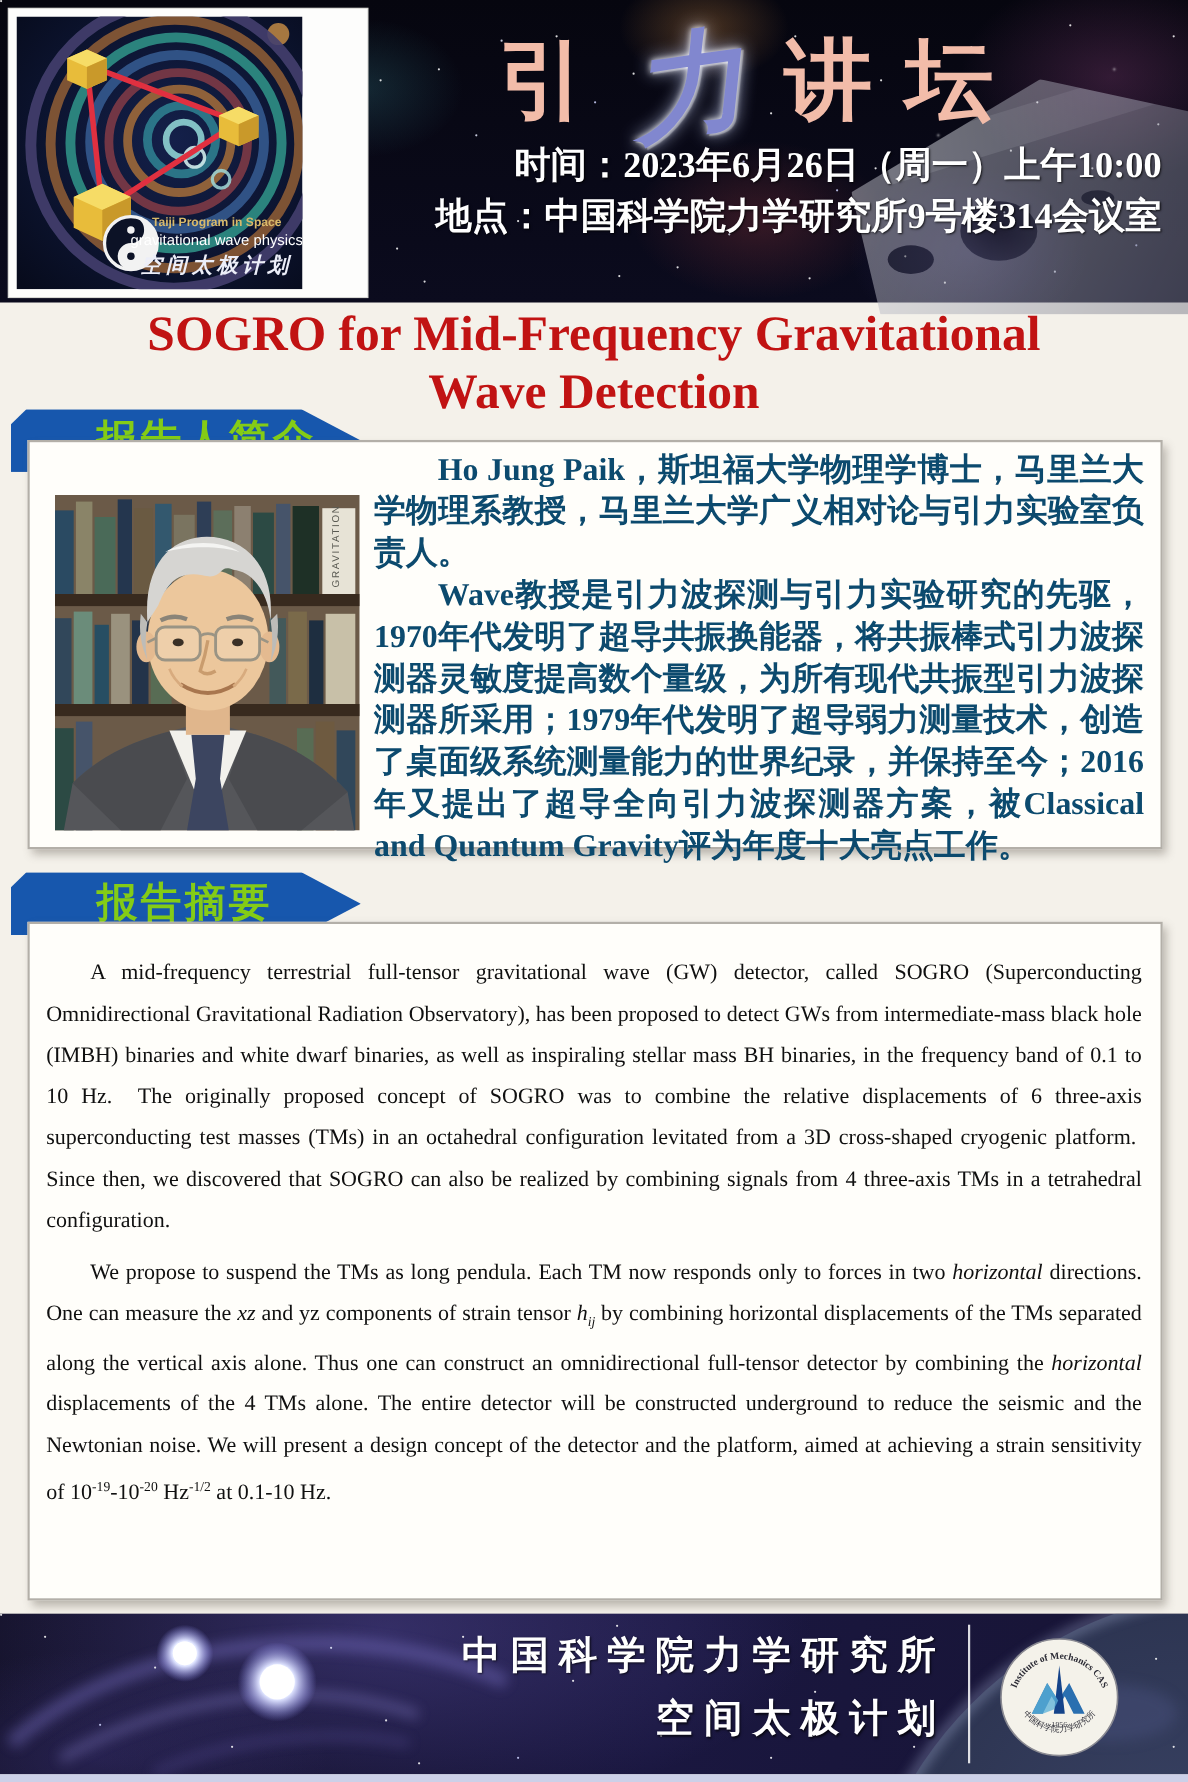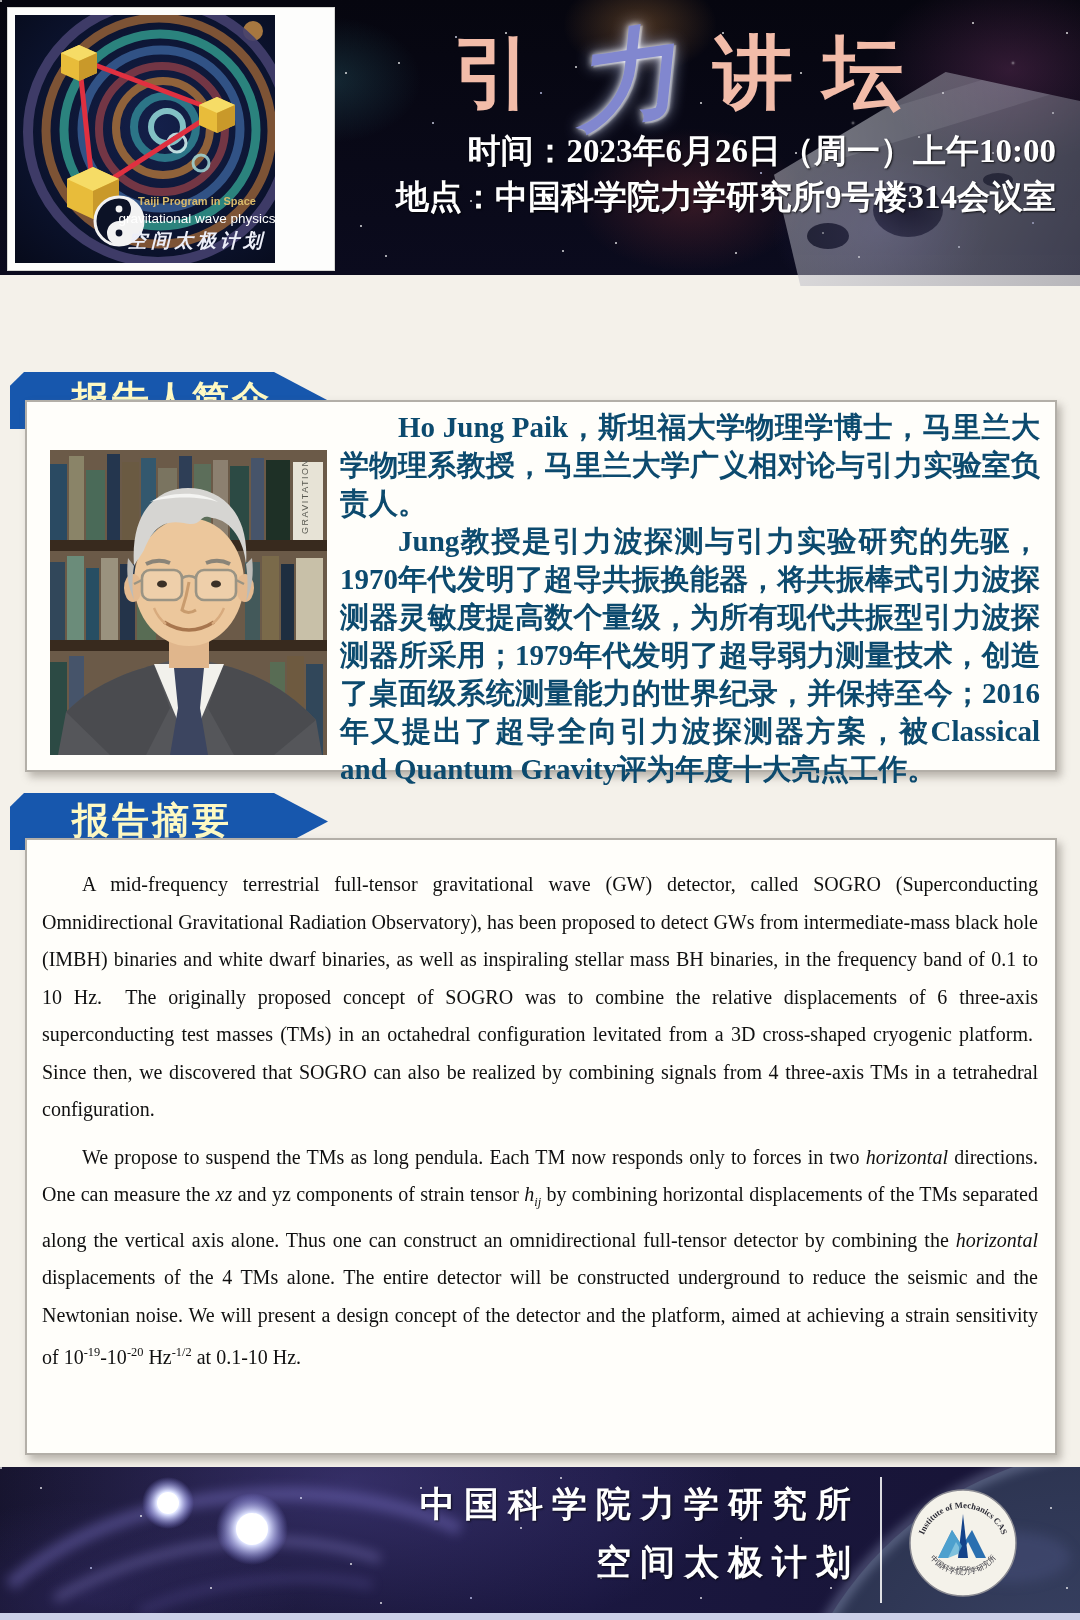--- a/index.html
+++ b/index.html
@@ -53,21 +53,21 @@
     text-shadow:1px 1px 2px rgba(0,0,0,.8);white-space:nowrap;}
 
   
   .talk-title{position:absolute;left:0;top:277px;width:1080px;text-align:center;color:#c11313;
     font-family:"Liberation Serif",serif;font-weight:700;font-size:45px;line-height:53px;}
 
   
   .banner{position:absolute;left:10px;width:318px;height:57px;background:#1757ad;
     clip-path:polygon(0 24%,14px 0,264px 0,318px 50%,264px 100%,0 100%);
     filter:drop-shadow(2px 3px 2px rgba(0,0,0,.28));}
-  .banner .lbl{display:block;padding-left:62px;line-height:56px;color:#fef9c3;font-weight:700;
+  .banner .lbl{display:block;padding-left:78px;line-height:56px;color:#84cc16;font-weight:700;
     font-size:37px;letter-spacing:3px;font-family:"Liberation Sans",sans-serif;white-space:nowrap;}
   .banner1{top:372px;}
   .banner2{top:793px;}
 
   
   .cbox{position:absolute;left:25px;width:1028px;background:#fffefa;border:2px solid #b3afa8;
     box-shadow:4px 5px 8px rgba(110,105,95,.45);}
   .speaker-box{top:400px;height:368px;}
   .abstract-box{top:838px;height:613px;}
 
@@ -169,20 +169,22 @@
           <circle cx="104" cy="218" r="3.4" fill="#0c1226"></circle>
         </g>
         <text x="182" y="190" font-size="11" fill="#d8b96a" text-anchor="middle" font-family="Liberation Sans, sans-serif" font-weight="700">Taiji Program in Space</text>
         <text x="182" y="208" font-size="13.5" fill="#ffffff" text-anchor="middle" font-family="Liberation Sans, sans-serif">gravitational wave physics</text>
         <text x="182" y="232" font-size="19" fill="#eceef8" text-anchor="middle" font-style="italic" letter-spacing="4" font-family="Liberation Serif, serif" font-weight="700">空间太极计划</text>
       </svg>
     </div>
   </div>
 
   <div class="talk-title">
+    <div>SOGRO for Mid-Frequency Gravitational</div>
+    <div>Wave Detection</div>
   </div>
 
   <div class="banner banner1">
     <span class="lbl">报告人简介</span>
   </div>
   <div class="cbox speaker-box"></div>
 
   <div class="speaker-photo">
     <svg width="277" height="305" viewBox="0 0 277 305">
       <rect width="277" height="305" fill="#6b5a48"></rect>
@@ -248,21 +250,21 @@
         <ellipse cx="166" cy="134" rx="5" ry="3.6" fill="#3a3026"></ellipse>
         <path d="M139,132 C137,144 134,154 132,160 q6,5 14,0" stroke="#c99c6e" stroke-width="3" fill="none"></path>
         <path d="M114,172 Q139,188 164,172" stroke="#a8764e" stroke-width="3.4" fill="none"></path>
         <path d="M104,158 q4,10 12,16 M174,158 q-4,10 -12,16" stroke="#d8ab7e" stroke-width="2.4" fill="none"></path>
       </g>
     </svg>
   </div>
 
   <div class="bio">
     <p><span class="latin">Ho Jung Paik</span>，斯坦福大学物理学博士，马里兰大学物理系教授，马里兰大学广义相对论与引力实验室负责人。</p>
-    <p><span class="latin">Jung</span>教授是引力波探测与引力实验研究的先驱，<span class="latin">1970</span>年代发明了超导共振换能器，将共振棒式引力波探测器灵敏度提高数个量级，为所有现代共振型引力波探测器所采用；<span class="latin">1979</span>年代发明了超导弱力测量技术，创造了桌面级系统测量能力的世界纪录，并保持至今；<span class="latin">2016</span>年又提出了超导全向引力波探测器方案，被<span class="latin">Classical and Quantum Gravity</span>评为年度十大亮点工作。</p>
+    <p><span class="latin">Wave</span>教授是引力波探测与引力实验研究的先驱，<span class="latin">1970</span>年代发明了超导共振换能器，将共振棒式引力波探测器灵敏度提高数个量级，为所有现代共振型引力波探测器所采用；<span class="latin">1979</span>年代发明了超导弱力测量技术，创造了桌面级系统测量能力的世界纪录，并保持至今；<span class="latin">2016</span>年又提出了超导全向引力波探测器方案，被<span class="latin">Classical and Quantum Gravity</span>评为年度十大亮点工作。</p>
   </div>
 
   <div class="banner banner2">
     <span class="lbl">报告摘要</span>
   </div>
   <div class="cbox abstract-box"></div>
 
   <div class="abstract">
     <p>A mid-frequency terrestrial full-tensor gravitational wave (GW) detector, called SOGRO (Superconducting Omnidirectional Gravitational Radiation Observatory), has been proposed to detect GWs from intermediate-mass black hole (IMBH) binaries and white dwarf binaries, as well as inspiraling stellar mass BH binaries, in the frequency band of 0.1 to 10 Hz.&nbsp; The originally proposed concept of SOGRO was to combine the relative displacements of 6 three-axis superconducting test masses (TMs) in an octahedral configuration levitated from a 3D cross-shaped cryogenic platform.&nbsp; Since then, we discovered that SOGRO can also be realized by combining signals from 4 three-axis TMs in a tetrahedral configuration.</p>
     <p>We propose to suspend the TMs as long pendula. Each TM now responds only to forces in two <i>horizontal</i> directions. One can measure the <i>xz</i> and yz components of strain tensor <i>h<sub>ij</sub></i> by combining horizontal displacements of the TMs separated along the vertical axis alone. Thus one can construct an omnidirectional full-tensor detector by combining the <i>horizontal</i> displacements of the 4 TMs alone. The entire detector will be constructed underground to reduce the seismic and the Newtonian noise. We will present a design concept of the detector and the platform, aimed at achieving a strain sensitivity of 10<sup>-19</sup>-10<sup>-20</sup> Hz<sup>-1/2</sup> at 0.1-10 Hz.</p>

